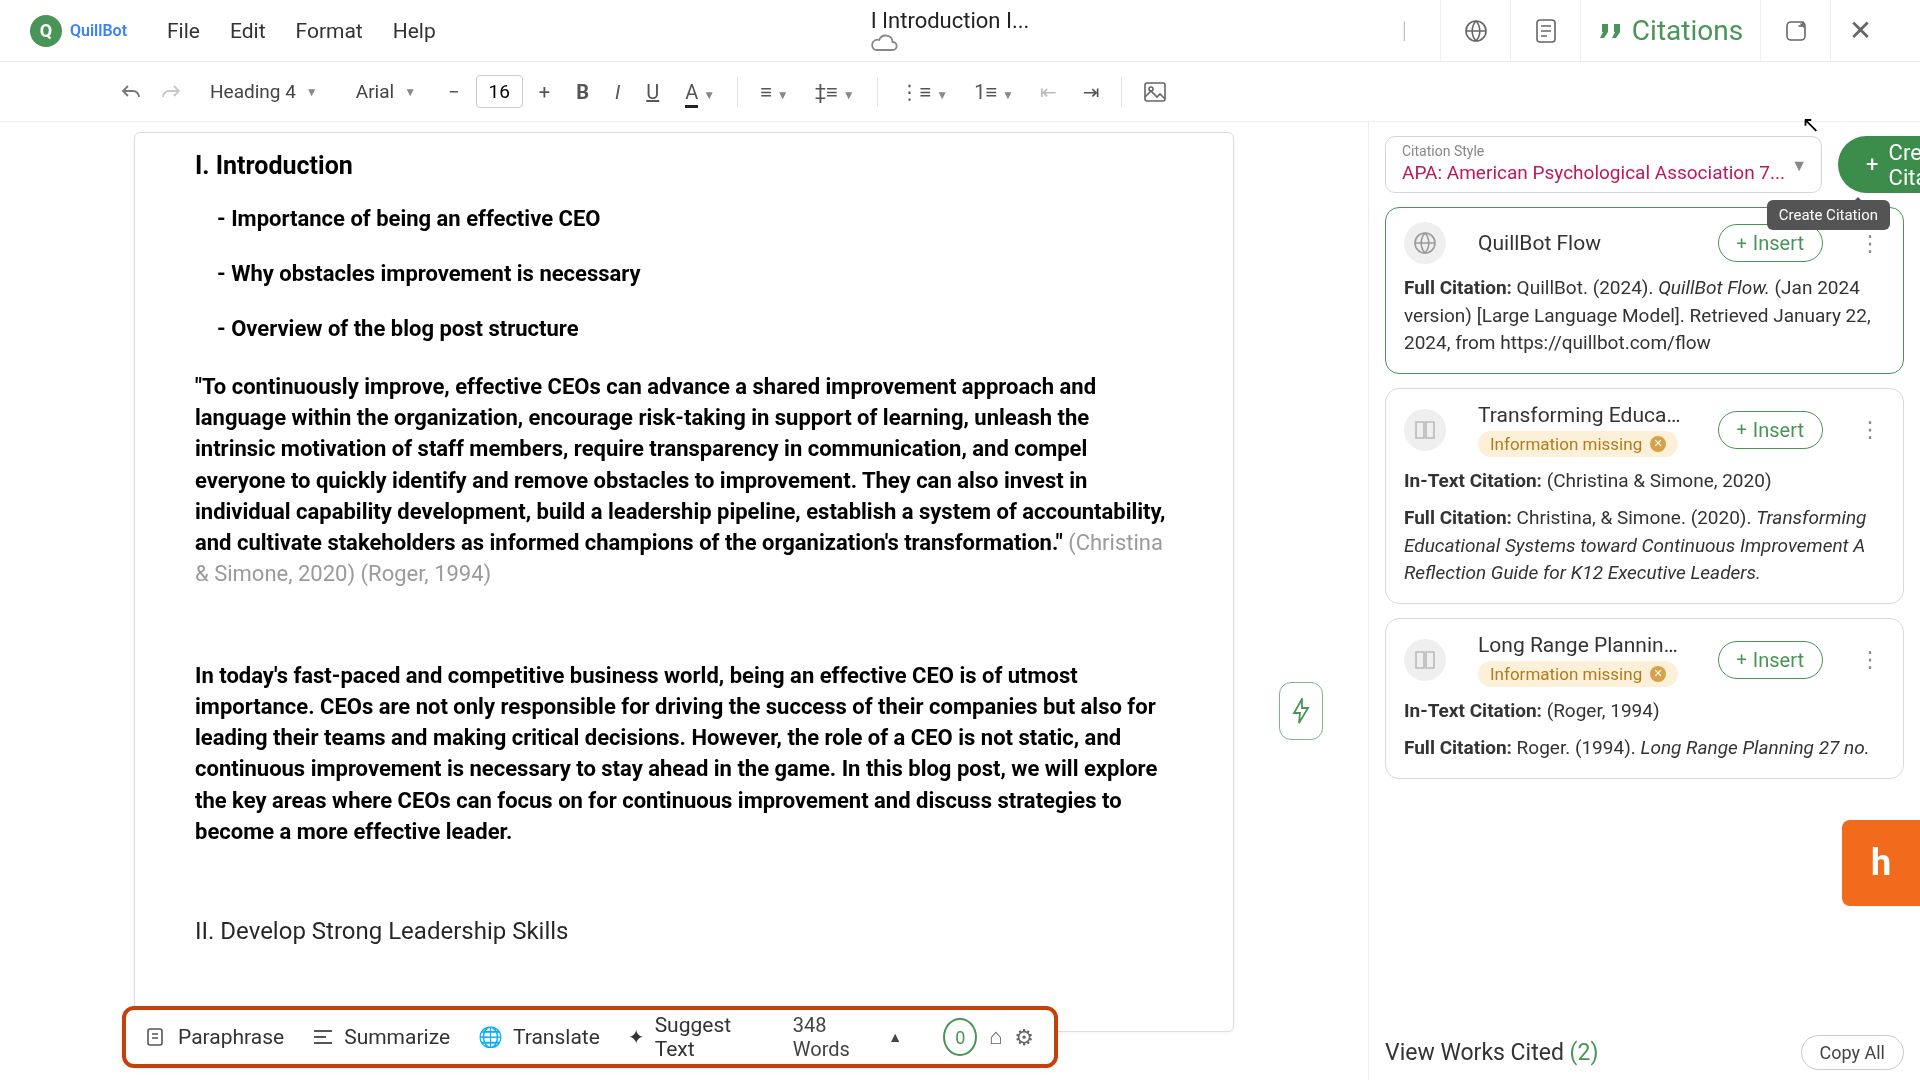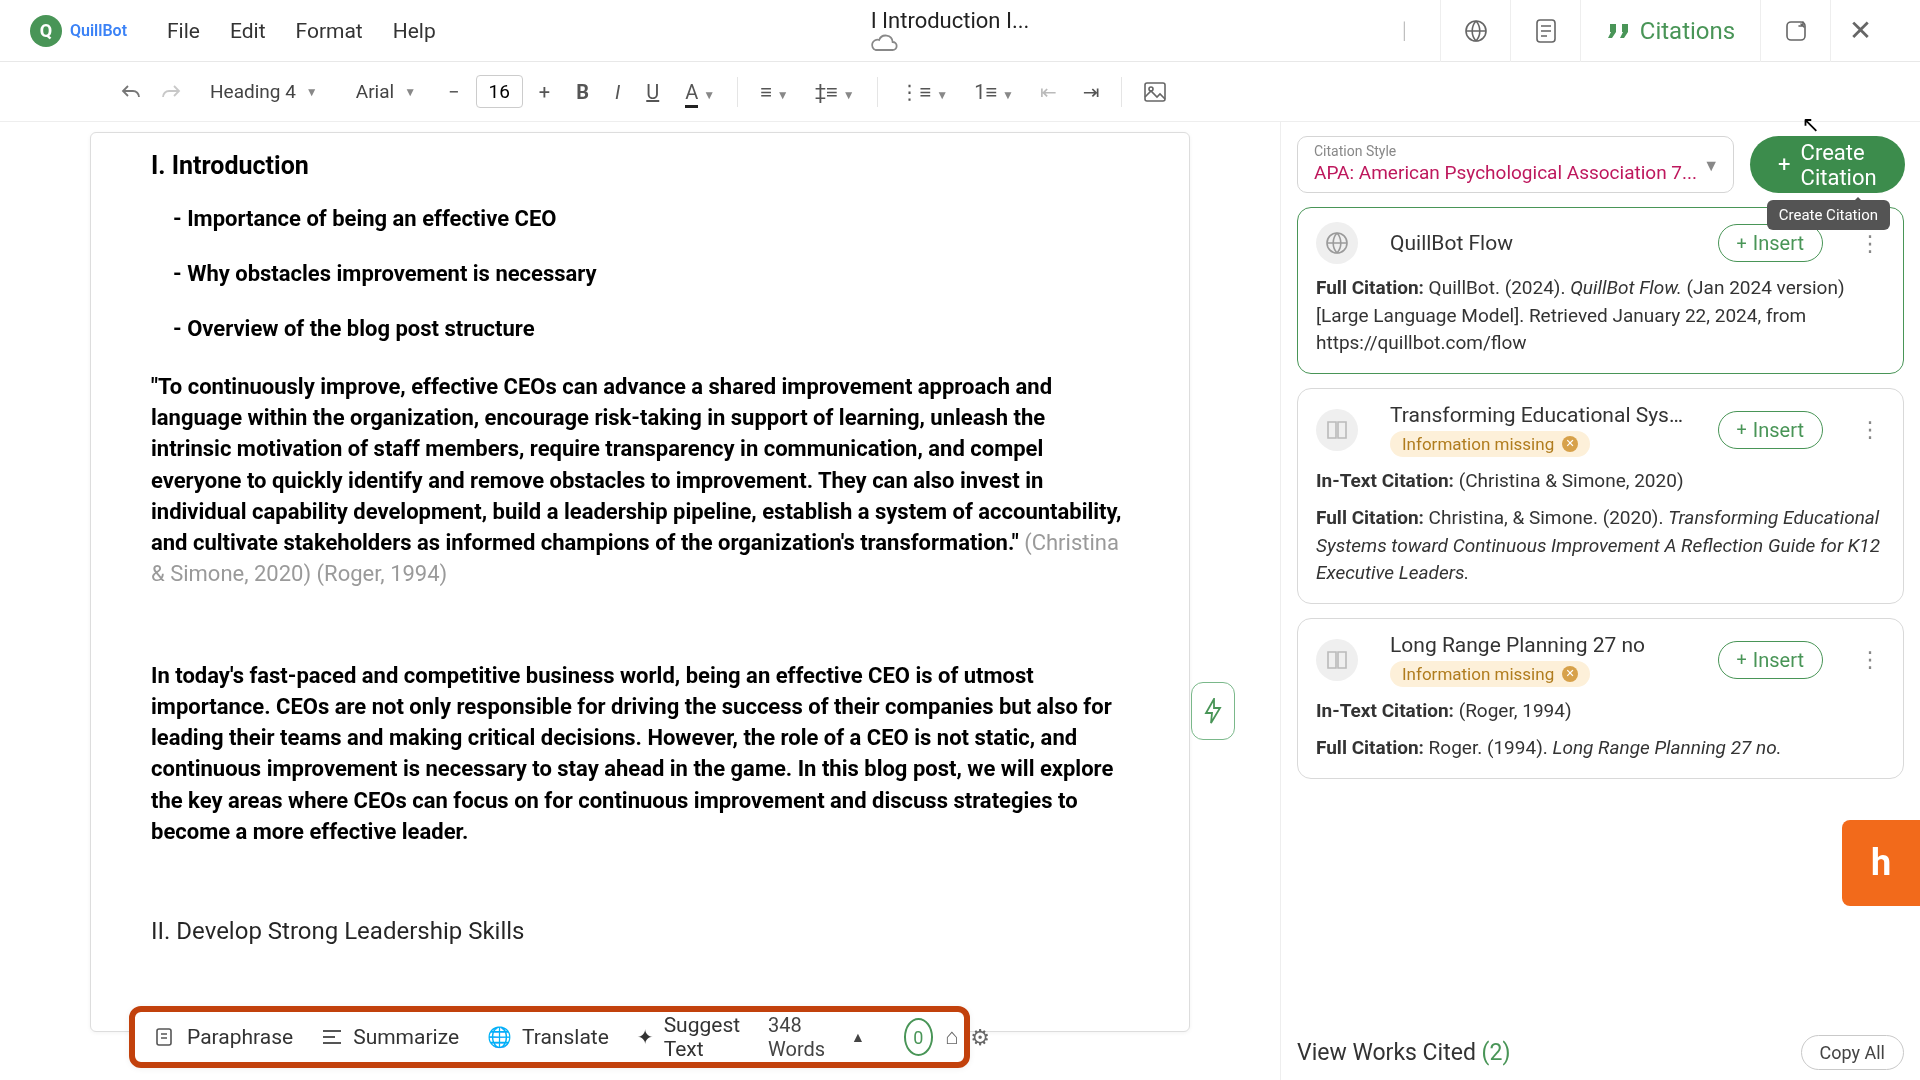--- a/index.html
+++ b/index.html
@@ -9,21 +9,21 @@
 .menu-bar { height: 62px; display: flex; align-items: center; padding: 0 30px; border-bottom: 1px solid #e8e8e8; }
 .logo { display: flex; align-items: center; gap: 8px; margin-right: 40px; }
 .logo-icon { width: 32px; height: 32px; background: #499557; border-radius: 50%; display: flex; align-items: center; justify-content: center; color: #fff; font-weight: bold; font-size: 18px; }
 .logo-text { font-size: 16px; font-weight: 600; color: #3b82f6; }
 .menu-items { display: flex; gap: 30px; }
 .menu-item { font-size: 21px; color: #333; cursor: pointer; }
 .doc-title { position: absolute; left: 50%; transform: translateX(-50%); font-size: 22px; color: #222; }
 .cloud-icon { margin-left: 20px; color: #888; }
 .right-icons { margin-left: auto; display: flex; align-items: center; gap: 0; }
 .right-icon-cell { width: 70px; height: 62px; display: flex; align-items: center; justify-content: center; border-left: 1px solid #eee; color: #555; cursor: pointer; }
-.citations-label { font-size: 24px; color: #499557; margin-left: 8px; }
+.citations-label { font-size: 28px; color: #499557; margin-left: 8px; }
 .citations-cell { width: 180px; }
 .close-btn { width: 60px; font-size: 28px; color: #666; }
 
 
 .toolbar { height: 60px; display: flex; align-items: center; padding: 0 100px 0 120px; gap: 18px; border-bottom: 1px solid #eee; }
 .tb-btn { color: #666; cursor: pointer; display: flex; align-items: center; }
 .tb-sel { display: flex; align-items: center; gap: 10px; font-size: 19px; color: #444; padding: 4px 10px; }
 .chev { font-size: 12px; color: #888; }
 .font-size-ctrl { display: flex; align-items: center; gap: 12px; }
 .font-size-val { border: 1px solid #ccc; border-radius: 4px; padding: 4px 12px; font-size: 19px; }
@@ -37,27 +37,27 @@
 .doc-page { background: #fff; border: 1px solid #ddd; border-radius: 6px; padding: 18px 60px 40px 60px; width: 1100px; margin: 0 auto; min-height: 900px; box-shadow: 0 1px 4px rgba(0,0,0,0.05); }
 .doc-page h1 { font-size: 25px; font-weight: 700; margin-bottom: 26px; }
 .doc-page .bullet-line { font-size: 22px; font-weight: 700; margin: 0 0 30px 22px; }
 .doc-page .quote { font-size: 22px; font-weight: 700; line-height: 1.42; margin-top: 28px; }
 .doc-page .cite-inline { font-weight: 400; color: #9a9a9a; }
 .doc-page .body-p { font-size: 22px; font-weight: 700; line-height: 1.42; margin-top: 70px; }
 .doc-page .h2cut { font-size: 24px; font-weight: 400; margin-top: 70px; opacity: 0.85; }
 .ai-fab { position: absolute; right: 45px; top: 560px; width: 44px; height: 58px; border: 1.5px solid #7ab88a; border-radius: 12px; display: flex; align-items: center; justify-content: center; color: #499557; font-size: 22px; }
 
 
-.bottom-bar { position: absolute; bottom: 12px; left: 129px; right: 310px; height: 62px; background: #fff; border: 6px solid #c2410c; border-radius: 12px; display: flex; align-items: center; padding: 17px 20px; gap: 28px; box-shadow: 0 1px 6px rgba(0,0,0,0.06); }
+.bottom-bar { position: absolute; bottom: 12px; left: 122px; right: 310px; height: 62px; background: #fff; border: 4px solid #c2410c; border-radius: 12px; display: flex; align-items: center; padding: 17px 20px; gap: 28px; box-shadow: 0 1px 6px rgba(0,0,0,0.06); }
 .bb-item { display: flex; align-items: center; gap: 10px; font-size: 21px; color: #333; cursor: pointer; }
 .bb-count { margin-left: auto; display: flex; align-items: center; gap: 12px; font-size: 20px; color: #444; }
 .count-badge { width: 38px; height: 38px; border: 2px solid #499557; border-radius: 50%; display: flex; align-items: center; justify-content: center; color: #499557; font-size: 18px; }
 
 
-.right-panel { width: 640px; border-left: 1px solid #eee; padding: 14px 16px 10px 16px; display: flex; flex-direction: column; gap: 14px; position: relative; }
+.right-panel { width: 552px; border-left: 1px solid #eee; padding: 14px 16px 10px 16px; display: flex; flex-direction: column; gap: 14px; position: relative; }
 .cit-top-row { display: flex; gap: 16px; align-items: stretch; }
 .style-select { flex: 1; border: 1px solid #d5d5d5; border-radius: 10px; padding: 6px 16px 8px 16px; position: relative; }
 .style-select .lbl { font-size: 14px; color: #888; }
 .style-select .val { font-size: 19px; color: #be185d; margin-top: 2px; white-space: nowrap; overflow: hidden; text-overflow: ellipsis; padding-right: 20px; }
 .style-select .dd { position: absolute; right: 14px; top: 50%; transform: translateY(-50%); color: #888; }
 .create-btn { background: #3c8c4c; color: #fff; border-radius: 30px; padding: 0 28px; display: flex; align-items: center; gap: 10px; font-size: 22px; cursor: pointer; position: relative; }
 .create-btn .plus { font-size: 22px; }
 .tooltip { position: absolute; top: 78px; right: 30px; background: #545454; color: #fff; font-size: 15px; padding: 6px 12px; border-radius: 6px; z-index: 10; }
 .tooltip::before { content:''; position:absolute; top:-8px; left: 70%; border: 5px solid transparent; border-bottom-color:#545454; }
 

